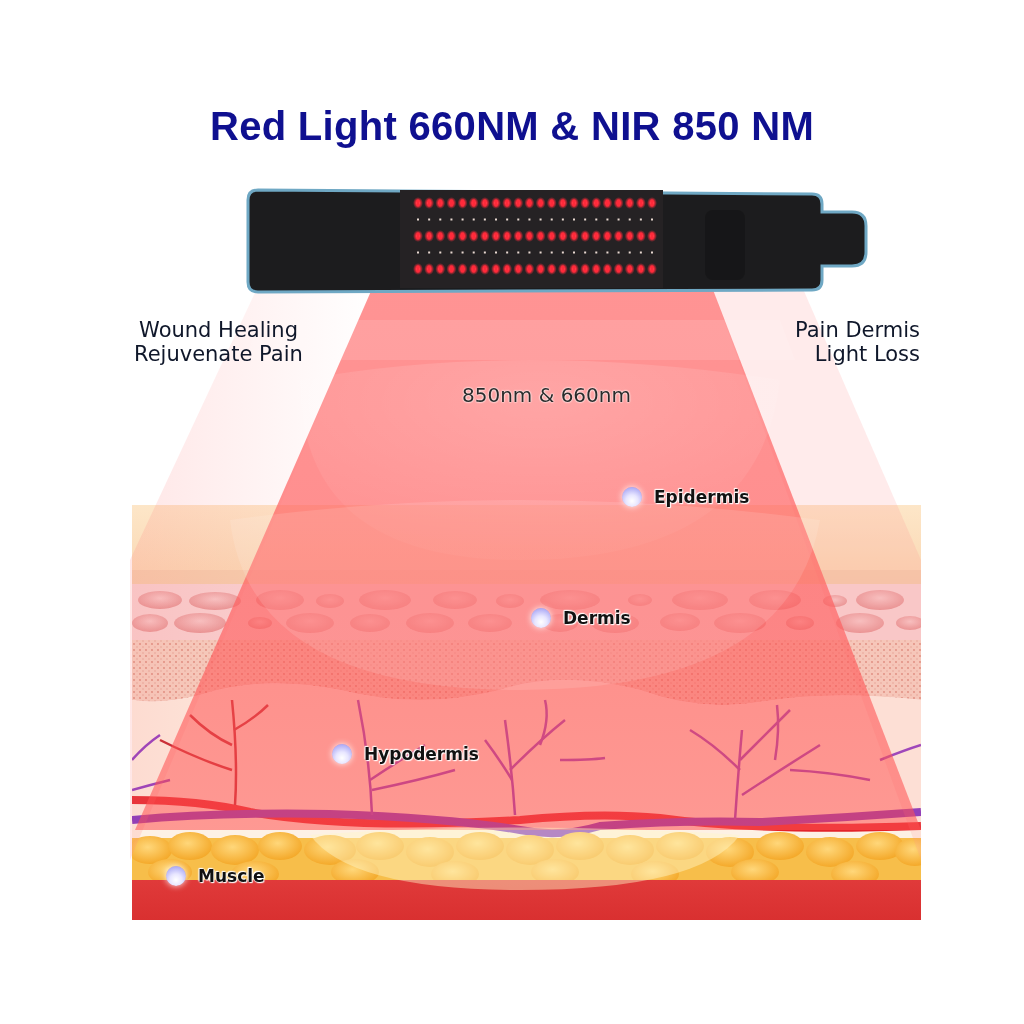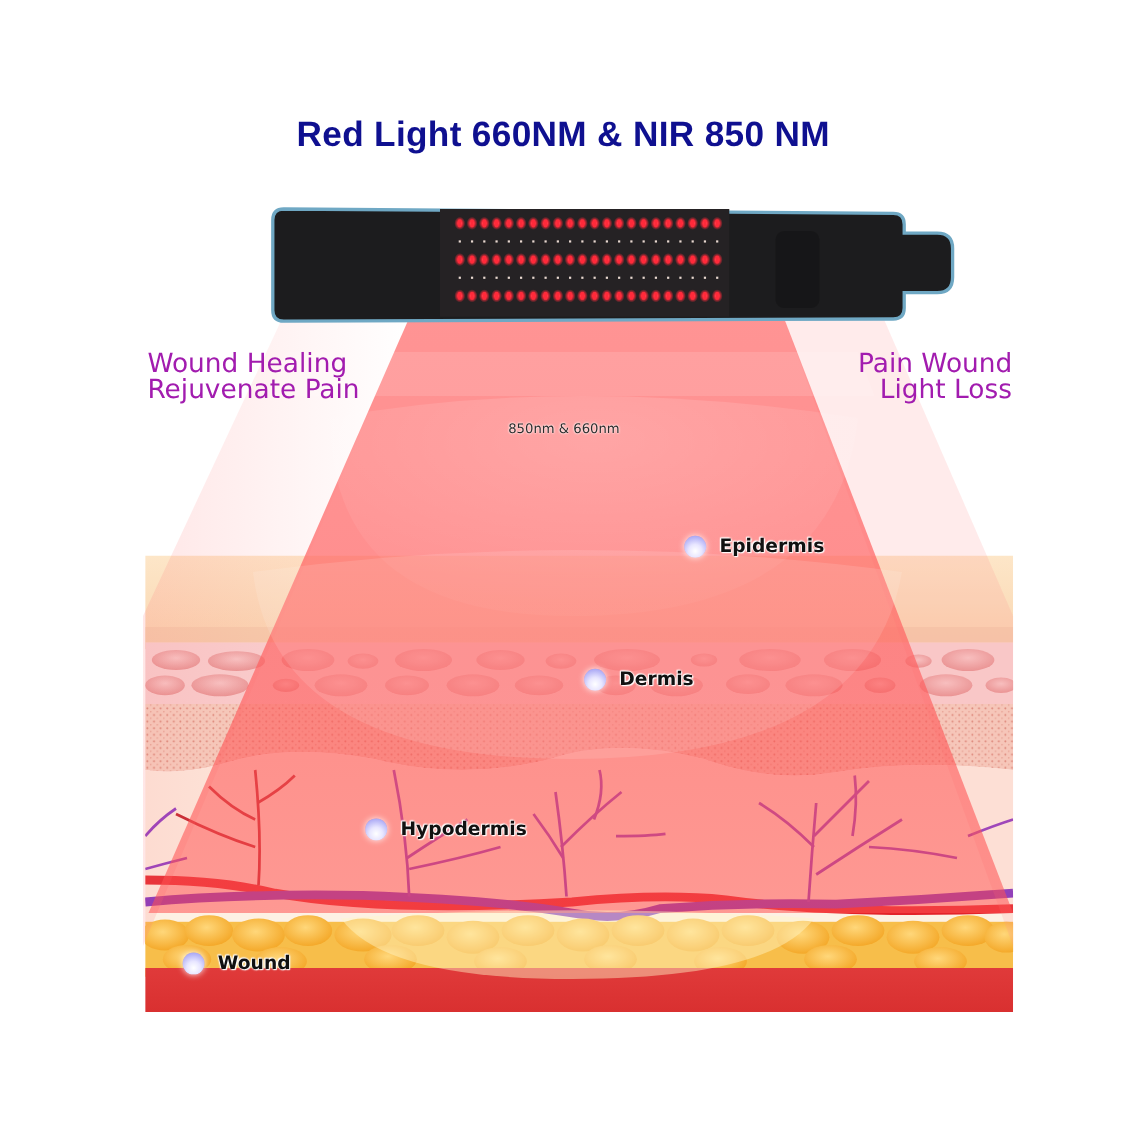--- a/index.html
+++ b/index.html
@@ -1,41 +1,41 @@
 <!DOCTYPE html>
 <html><head>
 <meta charset="utf-8">
 <style>
   html, body { margin:0; padding:0; background:#ffffff; }
   body { width:1024px; height:1024px; position:relative; overflow:hidden; font-family:"DejaVu Sans", sans-serif; }
   .title {
     position:absolute; left:0; top:104px; width:1024px; text-align:center;
-    font-family:"Liberation Sans", sans-serif; font-weight:bold; font-size:32px;
+    font-family:"Liberation Sans", sans-serif; font-weight:bold; font-size:40px;
     letter-spacing:0.3px;
   }
   .side-label {
-    position:absolute; font-family:"DejaVu Sans", sans-serif; font-size:24px; line-height:24px; color:#a21caf;
+    position:absolute; font-family:"DejaVu Sans", sans-serif; font-size:21px; line-height:24px; color:#0f172a;
   }
   .side-label.left { left:134px; top:318px; text-align:right; width:164px; }
   .side-label.right { left:780px; top:318px; text-align:right; width:140px; }
   .side-label span { display:block; white-space:nowrap; }
   svg.scene { position:absolute; left:0; top:0; }
   .layer-label {
     position:absolute; display:flex; align-items:center; gap:12px;
     font-family:"DejaVu Sans", sans-serif; font-weight:bold; font-size:17px; color:#111;
     text-shadow: 0 0 2px #fff, 0 0 2px #fff, 1px 1px 1px #fff, -1px -1px 1px #fff;
     white-space:nowrap;
   }
   .dot {
     width:20px; height:20px; border-radius:50%;
     background: radial-gradient(circle at 50% 70%, #ffffff 0%, #e8e6ff 35%, #8f8df0 100%);
     box-shadow: 0 0 6px rgba(255,255,255,0.9);
   }
   .wl-label {
-    position:absolute; left:462px; top:383px; font-family:"DejaVu Sans", sans-serif; font-size:12px; color:#2b2b2b;
+    position:absolute; left:462px; top:383px; font-family:"DejaVu Sans", sans-serif; font-size:20px; color:#2b2b2b;
     text-shadow: 0 0 2px #fff, 0 0 2px #fff;
   }
 </style>
 </head>
 <body>
 
 <div class="title" style="color: rgb(15, 16, 144);">Red Light 660NM &amp; NIR 850 NM</div>
 
 <svg class="scene" width="1024" height="1024" viewBox="0 0 1024 1024">
   <defs>
@@ -383,34 +383,34 @@
         <rect x="650.4" y="265.5" width="3.2" height="7" rx="1" fill="#ff2a3a"></rect>
       </g>
   </g>
 </svg>
 
 <div class="side-label left">
   <span>Wound Healing</span>
   <span>Rejuvenate Pain</span>
 </div>
 <div class="side-label right">
-  <span>Pain Wound</span>
+  <span>Pain Dermis</span>
   <span>Light Loss</span>
 </div>
 
 <div class="wl-label">850nm &amp; 660nm</div>
 
 <div class="layer-label" style="left:622px; top:487px;">
   <span class="dot"></span>
   <span>Epidermis</span>
 </div>
 <div class="layer-label" style="left:518px; top:608px;margin-left:13px;">
   <span class="dot"></span>
   <span>Dermis</span>
 </div>
 <div class="layer-label" style="left:332px; top:744px;justify-content:center;">
   <span class="dot"></span>
   <span>Hypodermis</span>
 </div>
 <div class="layer-label" style="left:166px; top:866px;">
   <span class="dot"></span>
-  <span>Wound</span>
+  <span>Muscle</span>
 </div>
 
 </body></html>

